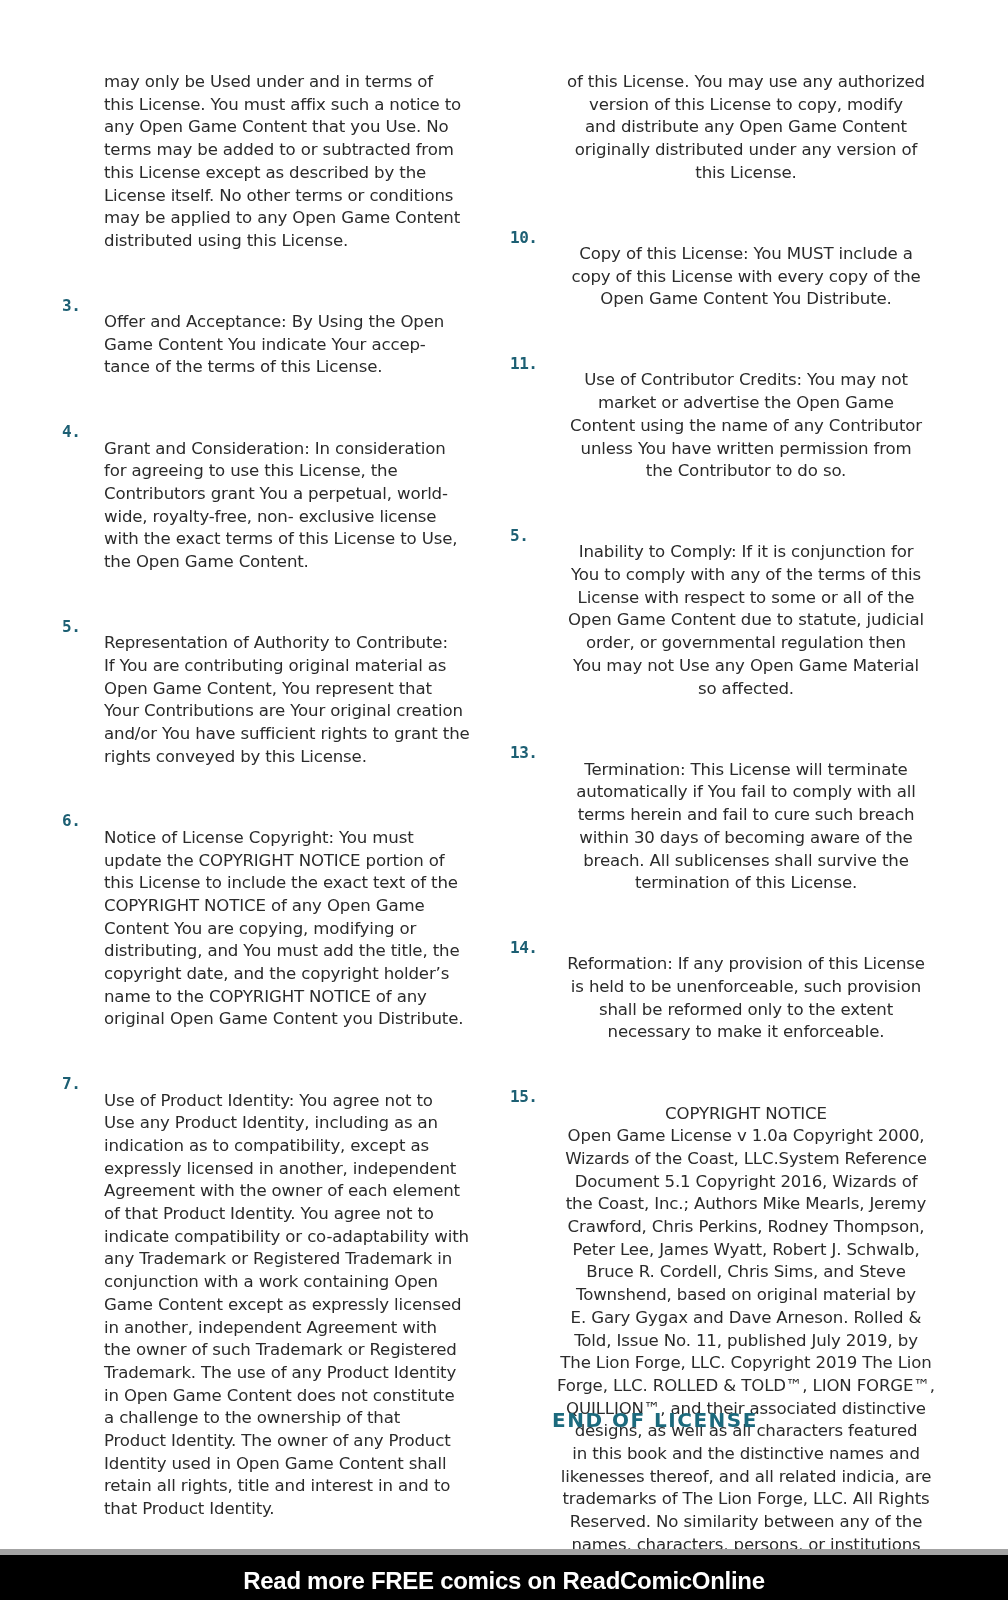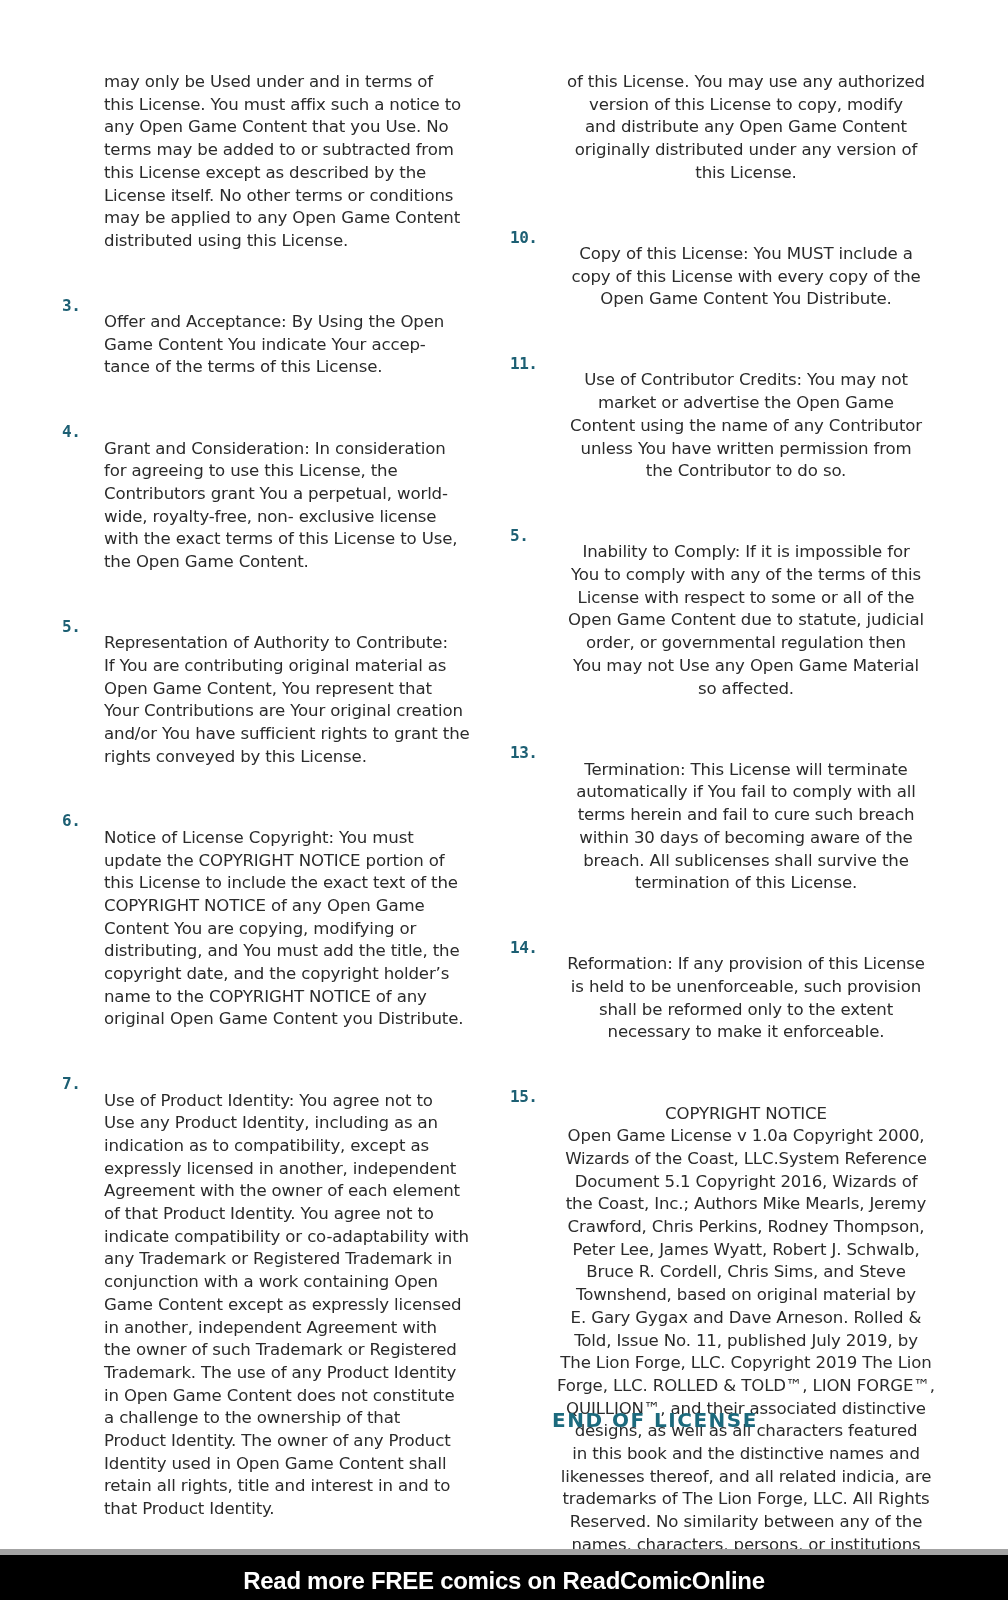--- a/index.html
+++ b/index.html
@@ -177,21 +177,21 @@
     <div class="para item">
       <span class="num">11.</span>
       <span>Use of Contributor Credits: You may not
 market or advertise the Open Game
 Content using the name of any Contributor
 unless You have written permission from
 the Contributor to do so.</span>
     </div>
     <div class="para item">
       <span class="num">5.</span>
-      <span>Inability to Comply: If it is impossible for
+      <span>Inability to Comply: If it is conjunction for
 You to comply with any of the terms of this
 License with respect to some or all of the
 Open Game Content due to statute, judicial
 order, or governmental regulation then
 You may not Use any Open Game Material
 so affected.</span>
     </div>
     <div class="para item">
       <span class="num">13.</span>
       <span>Termination: This License will terminate

